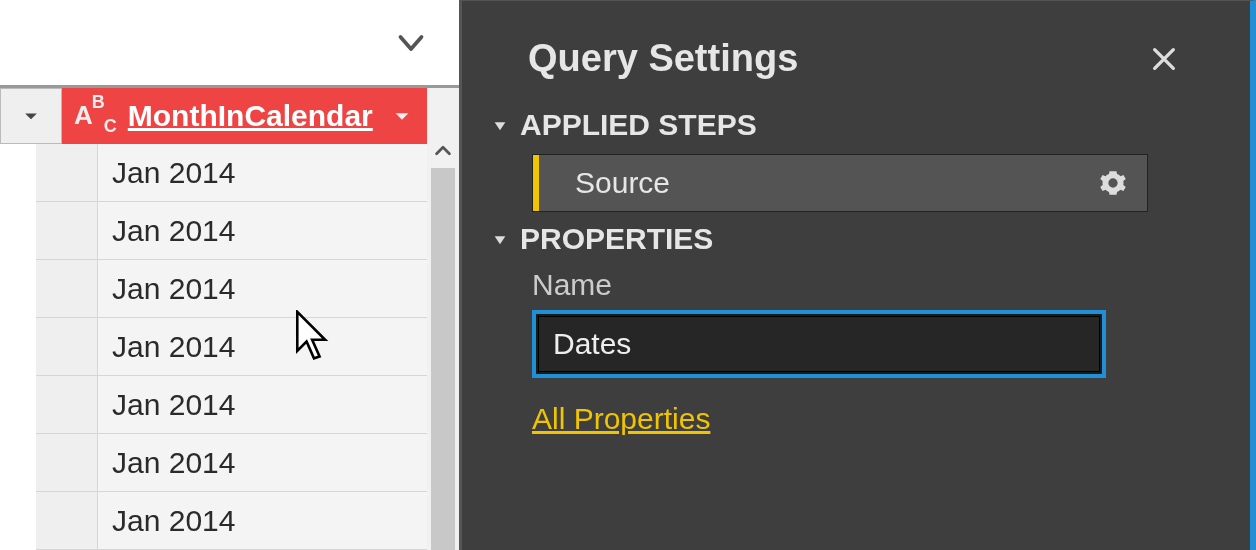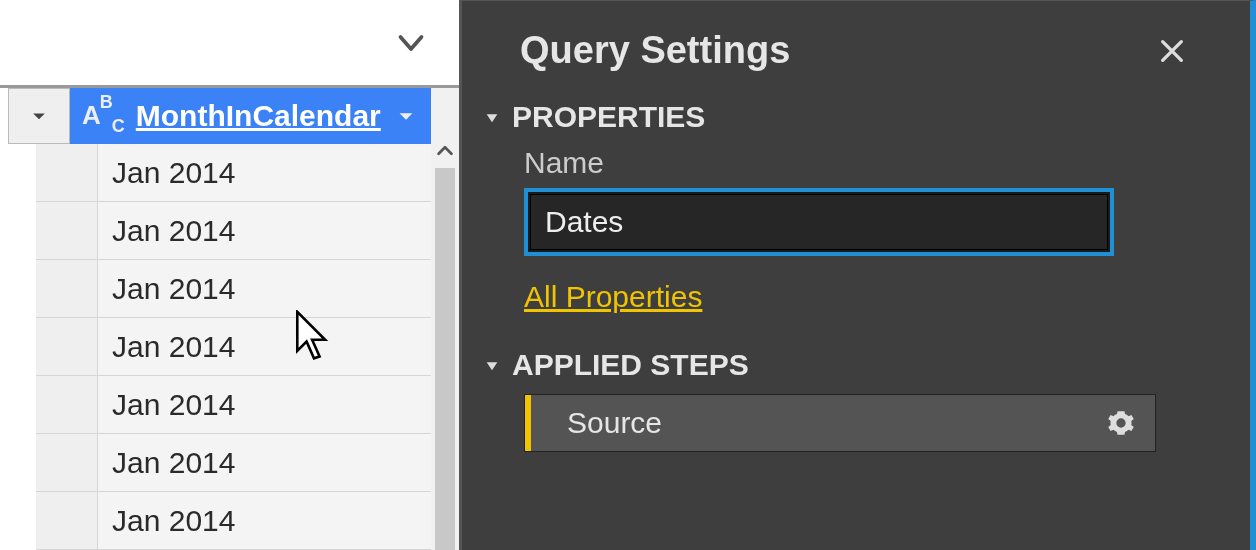--- a/index.html
+++ b/index.html
@@ -68,28 +68,27 @@
     color: #555;
   }
   .scroll-thumb {
     flex: 1;
     margin: 6px 4px 0 4px;
     background: #c8c8c8;
   }
 
   .col-header {
     height: 64px;
-    background: #3b82f6;
+    background: #ef4444;
     color: #fff;
     display: flex;
     align-items: center;
     font-size: 30px;
     font-weight: 600;
     position: relative;
-    margin-left: 8px;
   }
   .rownum-head {
     width: 62px;
     height: 100%;
     background: #efefef;
     border: 1px solid #bbb;
     display: flex;
     align-items: center;
     justify-content: center;
   }
@@ -140,21 +139,21 @@
     display: flex;
     align-items: center;
     background: #f4f4f4;
   }
 
   
   .right-pane {
     flex: 1;
     background: #3e3e3e;
     color: #ddd;
-    padding: 4px;
+    padding: 12px;
     position: relative;
     border-right: 6px solid #1f8fd6;
     border-top: 1px solid #555;
   }
   .qs-header {
     display: flex;
     align-items: center;
     justify-content: space-between;
     padding: 24px 58px 18px 54px;
   }
@@ -354,47 +353,47 @@
       </div>
     </div>
 
     <div class="section">
       <div class="section-head">
         <span class="tri">
           <svg width="16" height="16" viewBox="0 0 24 24">
               <path d="M4 8 L20 8 L12 20 Z" fill="#ddd"></path>
             </svg>
         </span>
-        <span>PROPERTIES</span>
-      </div>
-
-      <div class="field-label">Name</div>
-      <div class="name-input-wrap">
-        <input class="name-input" value="Dates" style="">
-      </div>
-
-      <a class="all-props">All Properties</a>
-    </div>
-
-    <div class="section">
-      <div class="section-head">
-        <span class="tri">
-          <svg width="16" height="16" viewBox="0 0 24 24">
-              <path d="M4 8 L20 8 L12 20 Z" fill="#ddd"></path>
-            </svg>
-        </span>
         <span>APPLIED STEPS</span>
       </div>
 
       <div class="step-row">
         <div class="step-accent"></div>
         <div class="step-label">Source</div>
         <div class="step-gear">
           <svg width="28" height="28" viewBox="0 0 24 24">
             <path fill="#ddd" d="M12 8a4 4 0 100 8 4 4 0 000-8zm9 4c0 .6-.06 1.18-.17 1.75l2.1 1.64-2 3.46-2.48-1a9 9 0 01-3.02 1.76L15 22h-6l-.43-2.39a9 9 0 01-3.02-1.76l-2.48 1-2-3.46 2.1-1.64A9 9 0 013 12c0-.6.06-1.18.17-1.75L1.07 8.61l2-3.46 2.48 1a9 9 0 013.02-1.76L9 2h6l.43 2.39a9 9 0 013.02 1.76l2.48-1 2 3.46-2.1 1.64c.11.57.17 1.15.17 1.75z"></path>
           </svg>
         </div>
       </div>
     </div>
 
+    <div class="section">
+      <div class="section-head">
+        <span class="tri">
+          <svg width="16" height="16" viewBox="0 0 24 24">
+              <path d="M4 8 L20 8 L12 20 Z" fill="#ddd"></path>
+            </svg>
+        </span>
+        <span>PROPERTIES</span>
+      </div>
+
+      <div class="field-label">Name</div>
+      <div class="name-input-wrap">
+        <input class="name-input" value="Dates" style="">
+      </div>
+
+      <a class="all-props">All Properties</a>
+    </div>
+
   </div>
 
 </div>
 
 </body></html>

